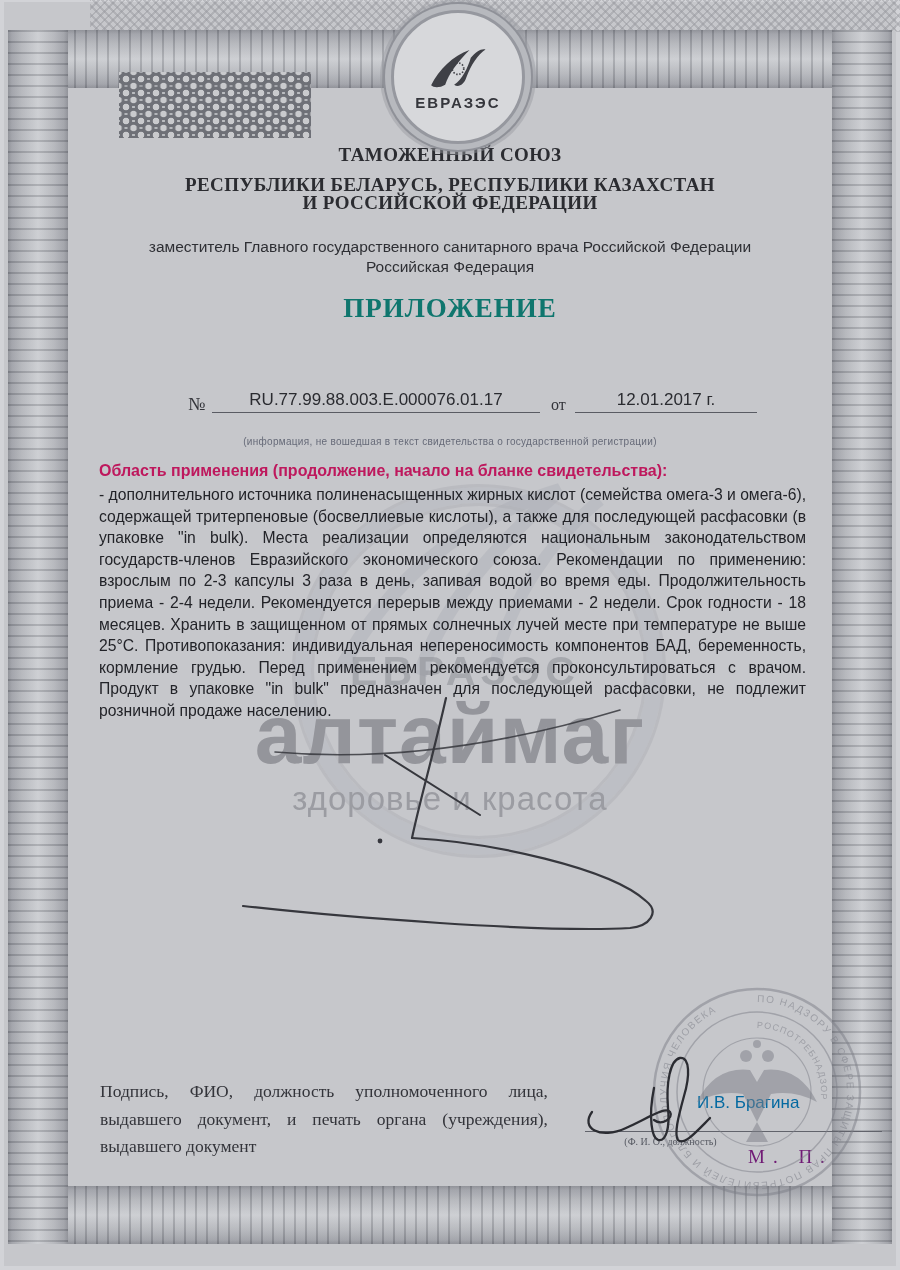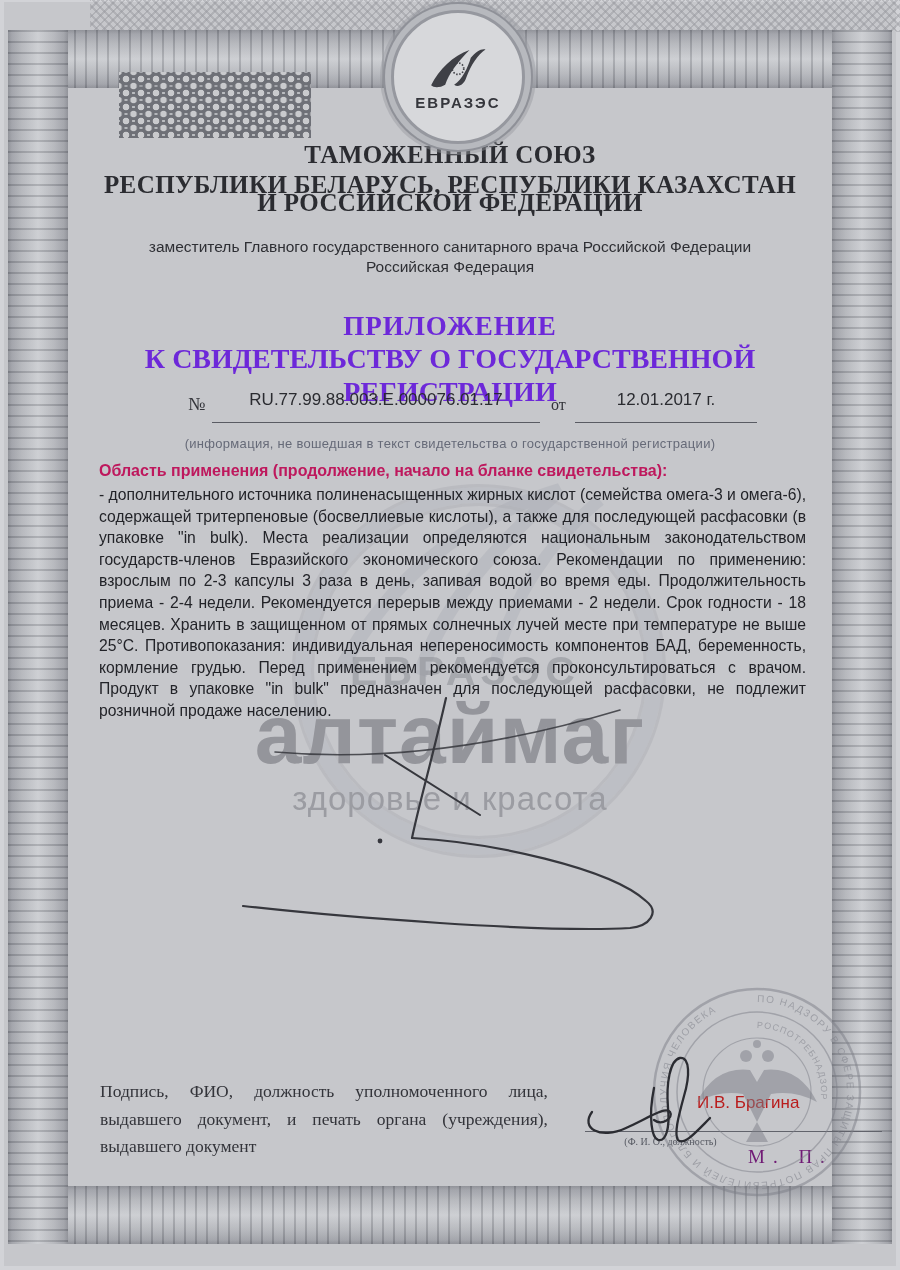--- a/index.html
+++ b/index.html
@@ -50,31 +50,31 @@
     position:absolute;left:391px;top:10px;z-index:6;
     width:128px;height:128px;border-radius:50%;
     background:#d7d8db;border:3px solid #96989f;
     box-shadow:0 0 0 6px #b7b9be, 0 0 0 8px #8f9198, 0 0 0 11px rgba(150,152,159,.45);
     display:flex;flex-direction:column;align-items:center;justify-content:center;
   }
   .logo-text{font-size:15px;font-weight:bold;letter-spacing:2px;color:#35363c;margin-top:2px;}
   
   .content{position:absolute;inset:0;z-index:4;}
   .hdr{position:absolute;left:70px;width:760px;text-align:center;}
-  .hdr-serif{font-family:"Liberation Serif",serif;font-weight:bold;font-size:25px;line-height:24px;color:#2b2c31;letter-spacing:.4px;}
+  .hdr-serif{font-family:"Liberation Serif",serif;font-weight:bold;font-size:19px;line-height:24px;color:#2b2c31;letter-spacing:.4px;}
   .hdr-sans{font-size:15.5px;line-height:20px;color:#2e2f34;}
   .cap{position:absolute;width:760px;left:70px;text-align:center;font-size:8px;color:#666a78;letter-spacing:.3px;}
-  .title{position:absolute;left:60px;top:310px;width:780px;text-align:center;
-    font-family:"Liberation Serif",serif;font-weight:bold;color:#6d28d9;}
+  .title{position:absolute;left:60px;top:292px;width:780px;text-align:center;
+    font-family:"Liberation Serif",serif;font-weight:bold;color:#0f766e;}
   .title .t1{font-size:27px;line-height:32px;letter-spacing:1px;}
   .title .t2{font-size:28px;line-height:33px;}
   
   .numrow{position:absolute;top:390px;left:0;width:900px;height:28px;}
   .no-label{position:absolute;left:188px;top:4px;font-family:"Liberation Serif",serif;font-size:18px;color:#33343a;}
-  .fill{position:absolute;border-bottom:1.5px solid #595b63;text-align:center;font-size:17px;color:#2a2b30;padding-bottom:12px;}
+  .fill{position:absolute;border-bottom:1.5px solid #595b63;text-align:center;font-size:17px;color:#2a2b30;padding-bottom:2px;}
   .fill-number{left:212px;top:0;width:328px;}
   .fill-date{left:575px;top:0;width:182px;}
   .ot-label{position:absolute;left:551px;top:6px;font-family:"Liberation Serif",serif;font-size:16px;color:#33343a;}
   
   .body-block{position:absolute;left:99px;top:460px;width:707px;}
   .body-heading{font-size:16px;font-weight:bold;line-height:22px;color:#be185d;}
   .body-par{font-size:15.7px;line-height:21.6px;color:#222328;text-align:justify;margin-top:2px;}
   
   .wm{position:absolute;z-index:0;}
   .wm-ring{
@@ -96,21 +96,21 @@
   }
   
   .foot-left{
     position:absolute;left:100px;top:1078px;width:448px;
     font-family:"Liberation Serif",serif;font-size:17.5px;line-height:27.5px;
     color:#33343a;text-align:justify;
   }
   .sig-line{position:absolute;left:585px;top:1131px;width:297px;border-top:1.5px solid #61636b;}
   .sig-cap{position:absolute;left:588px;top:1136px;width:165px;text-align:center;
     font-family:"Liberation Serif",serif;font-size:10px;color:#555861;}
-  .signer-name{position:absolute;left:697px;top:1093px;font-size:17px;color:#b91c1c;z-index:6;}
+  .signer-name{position:absolute;left:697px;top:1093px;font-size:17px;color:#0369a1;z-index:6;}
   .mp{position:absolute;left:748px;top:1146px;font-family:"Liberation Serif",serif;
     font-size:19px;color:#701a75;letter-spacing:8px;z-index:6;}
   .stamp{position:absolute;left:645px;top:980px;z-index:5;}
   .pen{position:absolute;left:180px;top:660px;z-index:5;}
   .sig-hand{position:absolute;left:578px;top:1048px;z-index:6;}
 </style>
 </head>
 <body>
 
 <div class="paper"></div>
@@ -143,30 +143,29 @@
 <div class="content">
 
   <div class="hdr hdr-serif" style="top:143px;">ТАМОЖЕННЫЙ СОЮЗ</div>
   <div class="hdr hdr-serif" style="top:167px;margin-top:6px;">РЕСПУБЛИКИ БЕЛАРУСЬ, РЕСПУБЛИКИ КАЗАХСТАН</div>
   <div class="hdr hdr-serif" style="top:191px;">И РОССИЙСКОЙ ФЕДЕРАЦИИ</div>
   <div class="hdr hdr-sans" style="top:237px;">заместитель Главного государственного санитарного врача Российской Федерации</div>
   <div class="hdr hdr-sans" style="top:257px;">Российская Федерация</div>
 
   <div class="title">
     <div class="t1">ПРИЛОЖЕНИЕ</div>
-    <div class="t2">К СВИДЕТЕЛЬСТВУ О ГОСУДАРСТВЕННОЙ РЕГИСТРАЦИИ</div>
   </div>
 
   <div class="numrow">
     <span class="no-label">№</span>
     <span class="fill fill-number">RU.77.99.88.003.E.000076.01.17</span>
     <span class="ot-label">от</span>
     <span class="fill fill-date">12.01.2017 г.</span>
   </div>
-  <div class="cap" style="top:436px;font-size:13px;">(информация, не вошедшая в текст свидетельства о государственной регистрации)</div>
+  <div class="cap" style="top:436px;font-size:10px;">(информация, не вошедшая в текст свидетельства о государственной регистрации)</div>
 
   <div class="body-block">
     <div class="body-heading">Область применения (продолжение, начало на бланке свидетельства):</div>
     <div class="body-par">- дополнительного источника полиненасыщенных жирных кислот (семейства омега-3 и омега-6), содержащей тритерпеновые (босвеллиевые кислоты), а также для последующей расфасовки (в упаковке "in bulk). Места реализации определяются национальным законодательством государств-членов Евразийского экономического союза. Рекомендации по применению: взрослым по 2-3 капсулы 3 раза в день, запивая водой во время еды. Продолжительность приема - 2-4 недели. Рекомендуется перерыв между приемами - 2 недели. Срок годности - 18 месяцев. Хранить в защищенном от прямых солнечных лучей месте при температуре не выше 25°С. Противопоказания: индивидуальная непереносимость компонентов БАД, беременность, кормление грудью. Перед применением рекомендуется проконсультироваться с врачом. Продукт в упаковке "in bulk" предназначен для последующей расфасовки, не подлежит розничной продаже населению.</div>
   </div>
 
   <div class="foot-left">Подпись, ФИО, должность уполномоченного лица, выдавшего документ, и печать органа (учреждения), выдавшего документ</div>
   <div class="sig-line"></div>
   <div class="sig-cap">(Ф. И. О., должность)</div>
   <div class="signer-name">И.В. Брагина</div>

